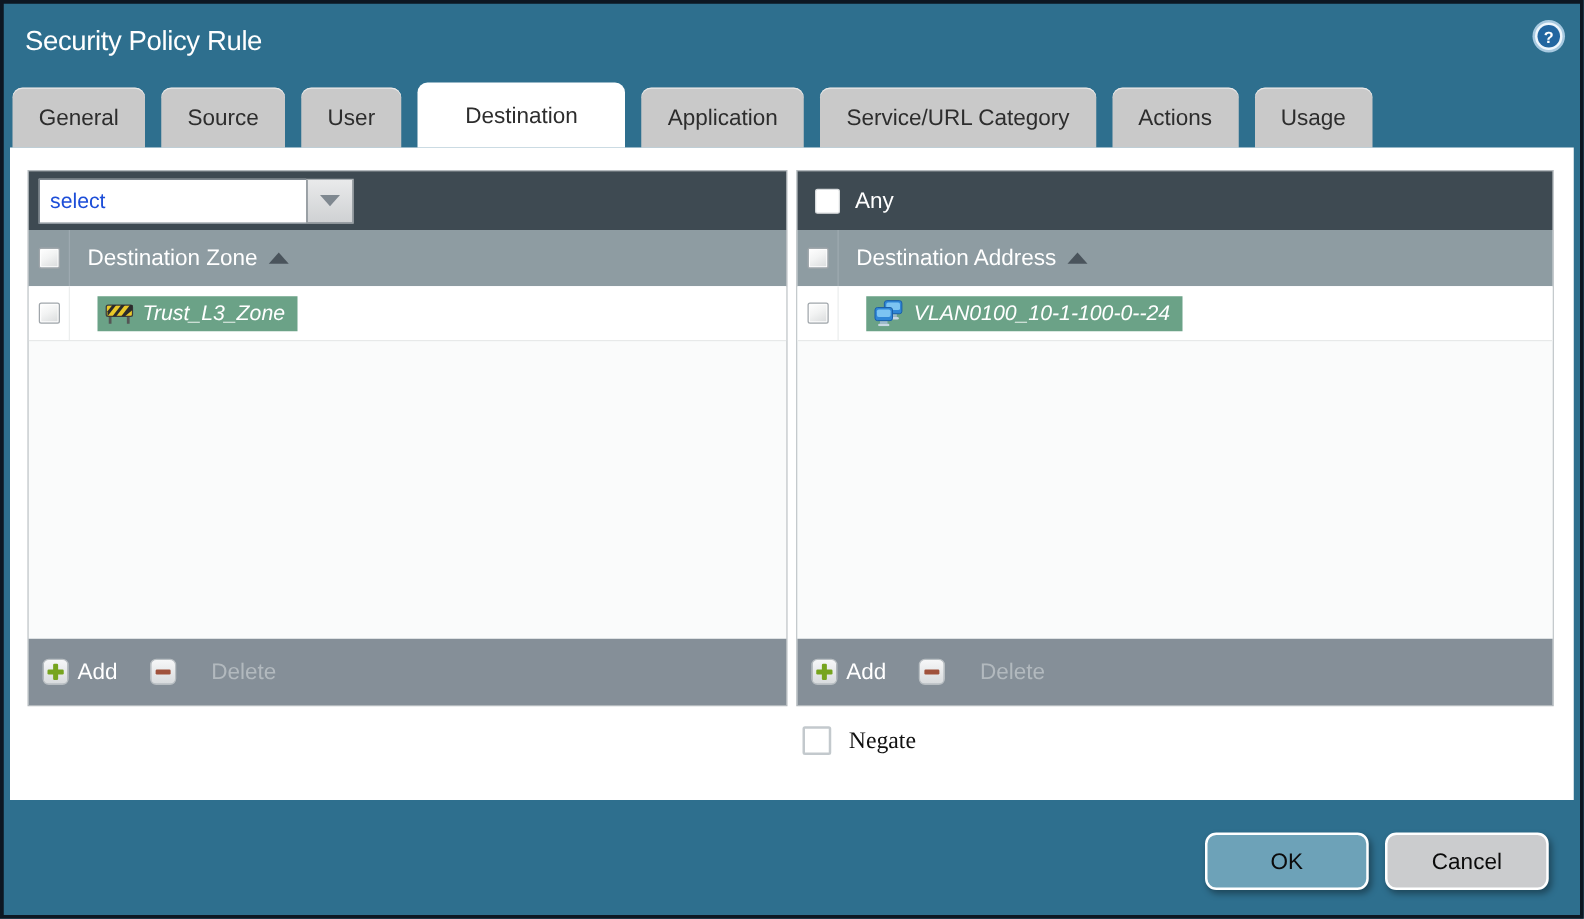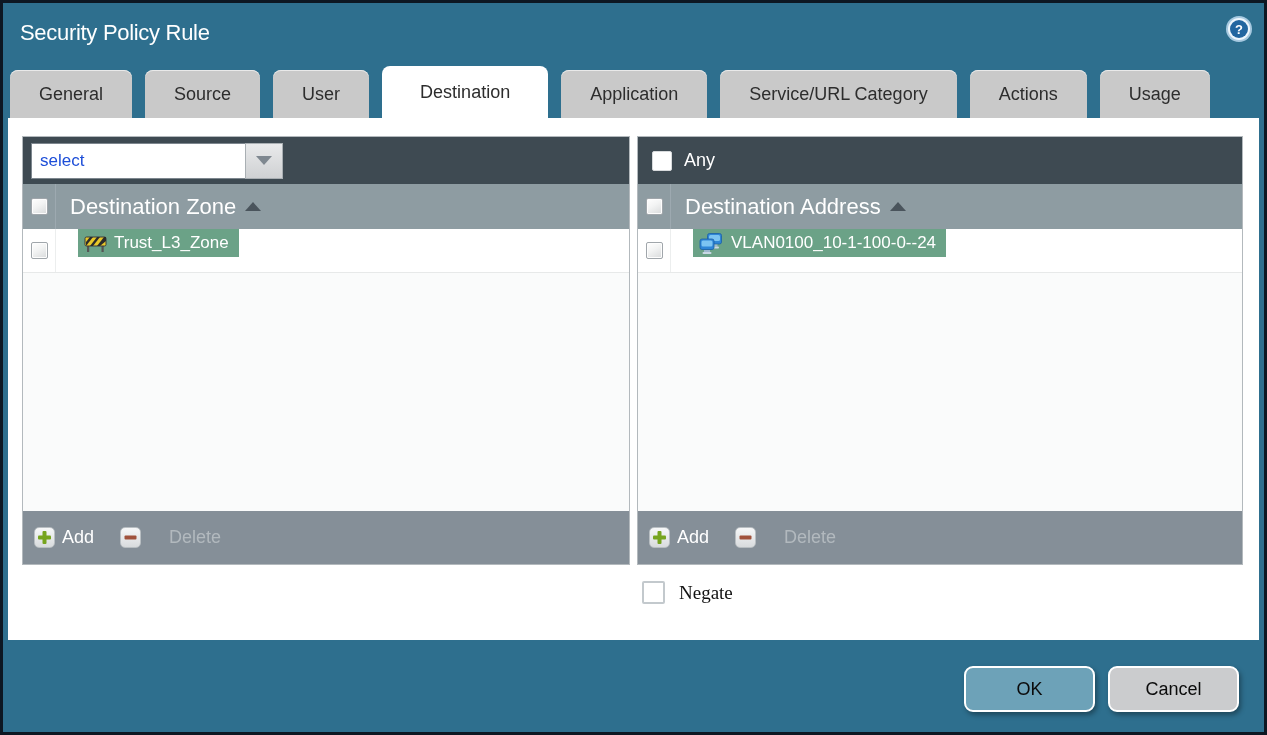--- a/index.html
+++ b/index.html
@@ -21,21 +21,21 @@
 
   
   .tabs {
     position:absolute; top:63px; left:7px; right:7px; height:52px;
     display:flex; align-items:flex-end; gap:13px;
   }
   .tab {
     height:48px; background:#c9c9c9; color:#2d2d2d;
     border-radius:8px 8px 0 0; font-size:18px;
     display:flex; align-items:center; justify-content:center;
-    padding:0 29px; cursor:pointer; box-shadow:inset 0 1px 0 #e9e9e9;
+    padding:0 21px; cursor:pointer; box-shadow:inset 0 1px 0 #e9e9e9;
   }
   .tab.active {
     height:52px; background:#ffffff; box-shadow:none;
     padding:0 38px;
   }
 
   
   .content {
     position:absolute; top:115px; left:5px; right:5px; height:522px;
     background:#ffffff;
@@ -72,38 +72,38 @@
   
   .any-wrap { display:flex; align-items:center; gap:12px; padding-left:6px; cursor:pointer; }
   .cb-any {
     width:20px; height:20px; background:#fff; border:1px solid #d7dadc; border-radius:2px;
   }
   .any-label { color:#fff; font-size:18px; }
 
   
   .col-header {
     height:45px; background:#8E9CA2; flex:0 0 auto;
-    display:flex; align-items:center; color:#fff; font-size:22px;
+    display:flex; align-items:center; color:#fff; font-size:18px;
   }
   .cb-cell {
     width:33px; height:100%; display:flex; align-items:center; justify-content:center;
     border-right:1px solid #9dא9b0; border-right:1px solid #9da9b0; flex:0 0 auto;
   }
   .cb {
     width:17px; height:17px; border:1px solid #a0a6ab; border-radius:2px;
     background:linear-gradient(150deg,#ffffff 0%,#f2f3f3 45%,#d8dadb 100%);
     box-shadow:inset 0 0 0 1px #fdfdfd; cursor:pointer;
   }
   .col-label { margin-left:14px; }
 
   
   .rows { flex:1 1 auto; background:#fafbfb; overflow:hidden; }
   .row {
     height:44px; background:#ffffff; border-bottom:1px solid #e7e9e9;
-    display:flex; align-items:flex-start;
+    display:flex; align-items:center;font-style:italic;
   }
   .row .cb-cell { border-right:1px solid #eceeee; height:100%; }
   .tag {
     margin-left:22px; height:28px; display:inline-flex; align-items:center;
     background:#6BA287; color:#fff; font-size:17px; padding:0 10px 0 6px; gap:7px;
     cursor:pointer;
   }
 
   
   .panel-footer {

